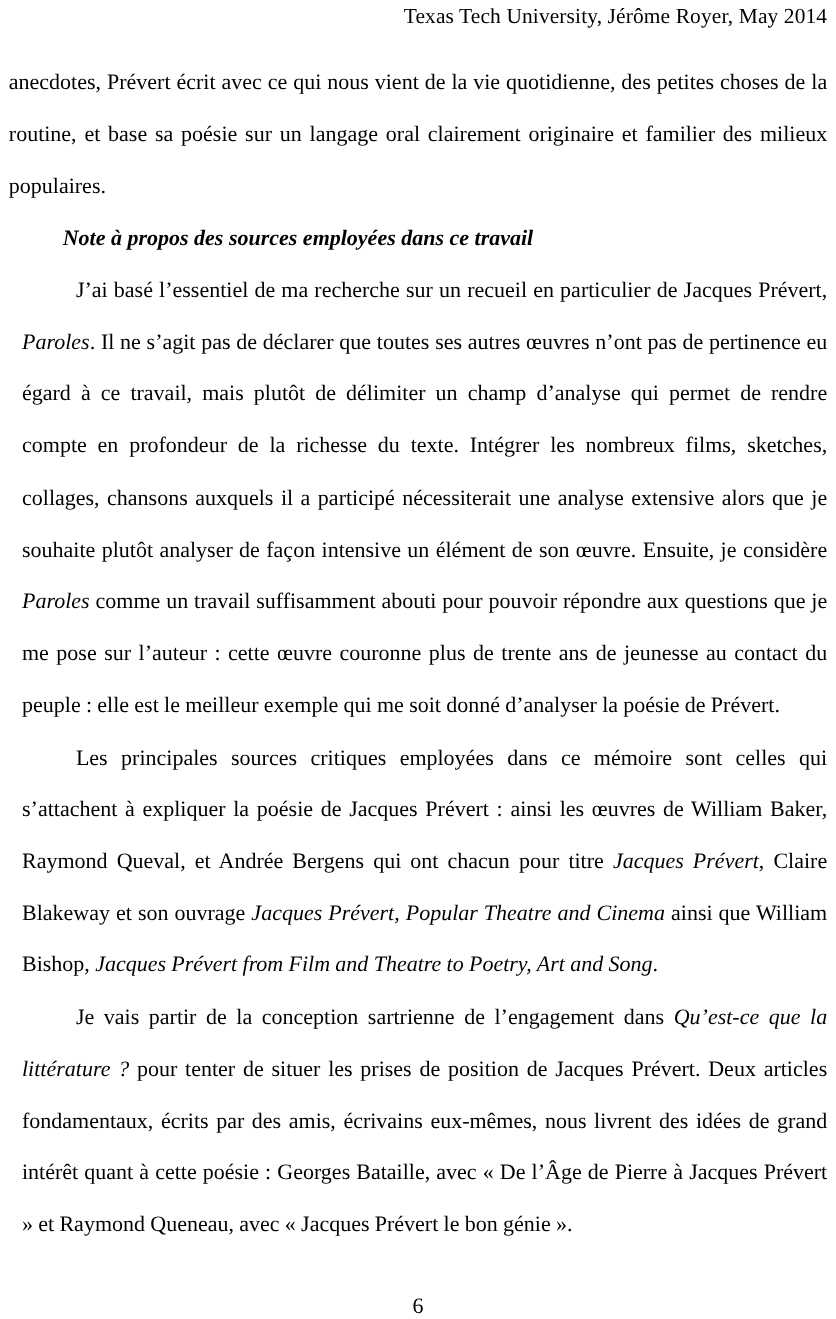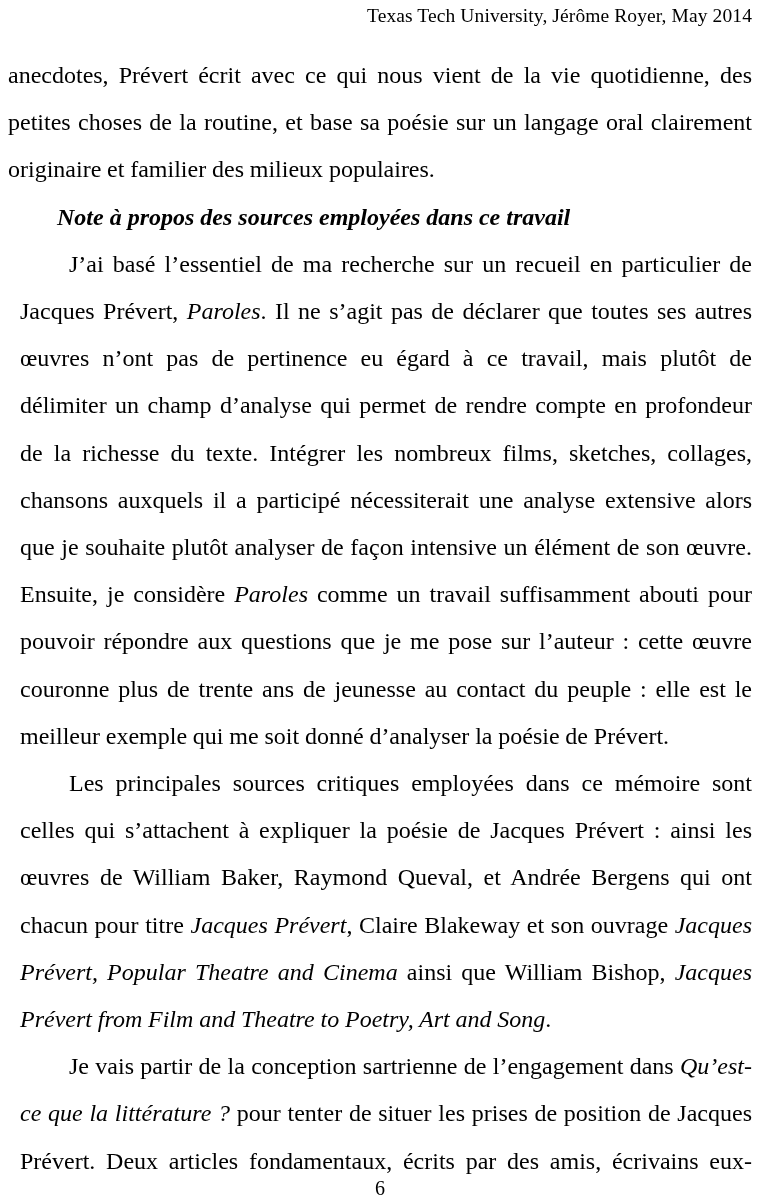--- a/index.html
+++ b/index.html
@@ -33,37 +33,37 @@
     white-space: nowrap;
   }
   .body-col {
     position: absolute;
     top: 52px;
     left: 8px;
     width: 744px;
   }
   p.para {
     margin: 0;
-    font-size: 24px;
+    font-size: 20px;
     line-height: 47.2px;
     text-align: justify;
     text-justify: inter-word;
     word-spacing: -0.2px;
     hyphens: none;
   }
   p.para.indent {
     text-indent: 49px;
     margin-left: 12px;
   }
   p.para.last-line-left {
     text-align-last: left;
   }
   h2.section-heading {
     margin: 0;
-    font-size: 24px;
+    font-size: 20px;
     line-height: 47.2px;
     font-weight: bold;
     font-style: italic;
     text-indent: 49px;
     text-align: left;
   }
   .it {
     font-style: italic;
   }
   .folio {

